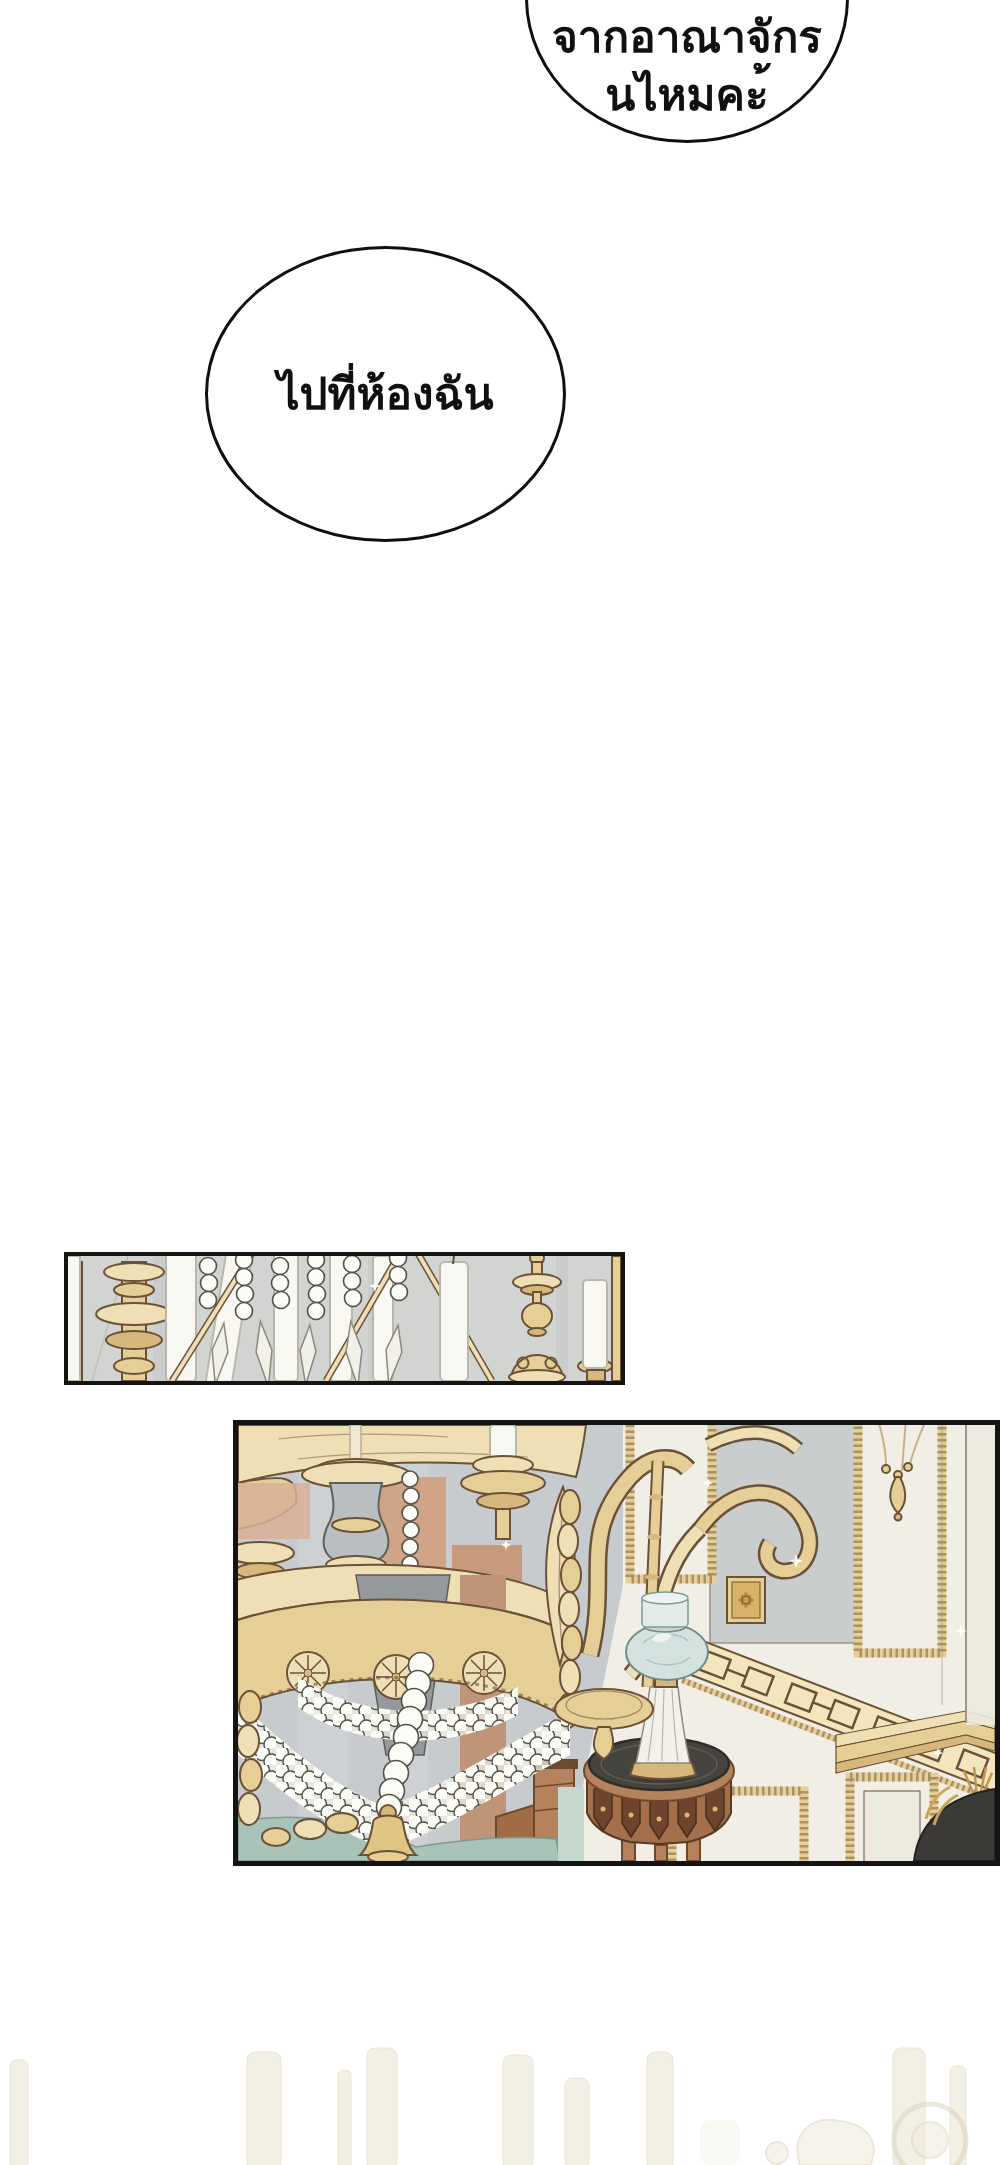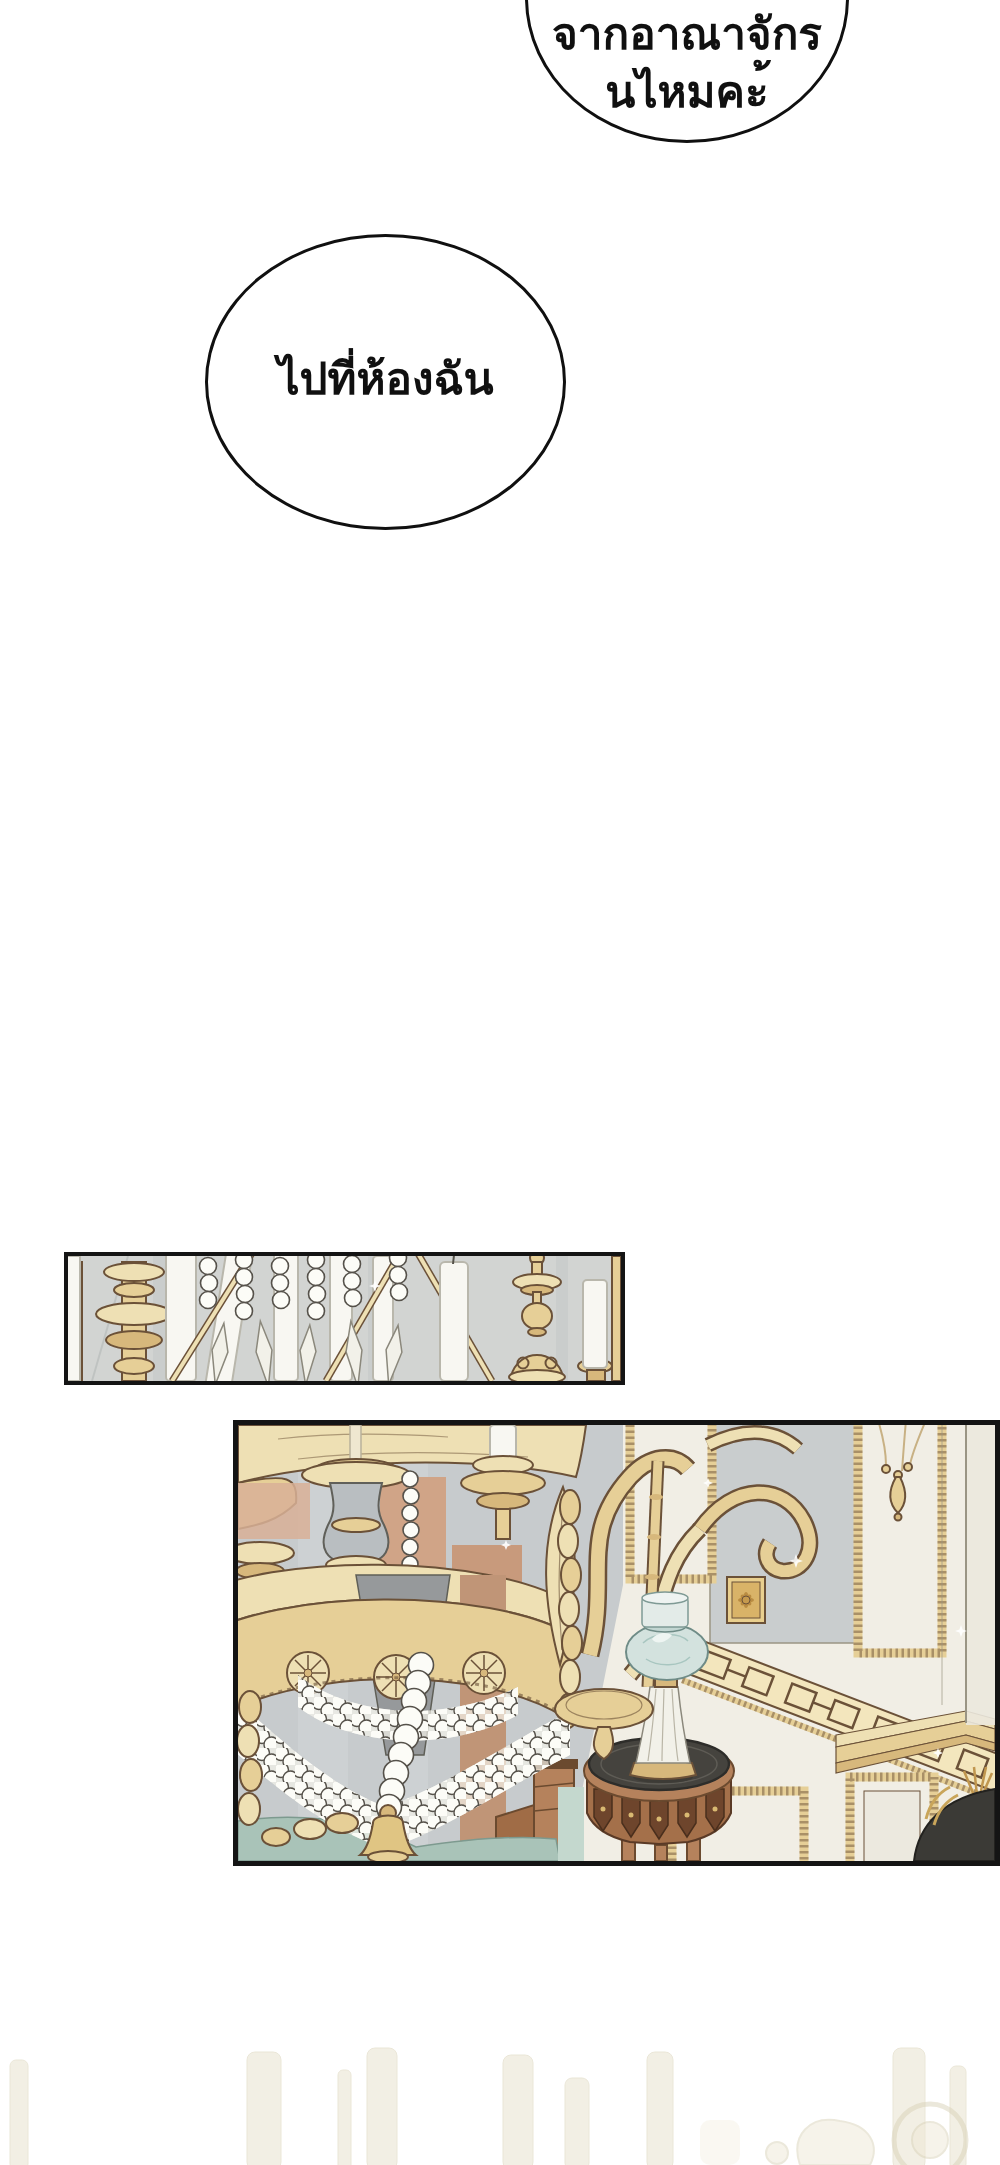--- a/index.html
+++ b/index.html
@@ -7,26 +7,26 @@
     --goldL:#eee0b4; --gold:#e6cf97; --goldD:#d7b87c; --goldEdge:#6b5138;
     --candle:#f8f7f2; --candleEdge:#b9b7ac; --bead:#fcfcf7; --beadEdge:#55514a;
     --wallCream:#f1eee5; --wallShade:#c9cdce; --wallEdge:#9a9584;
     --wood:#b5825c; --woodD:#6b4a2f; --tableTop:#45433e;
     --glass:#d3e2de; --glassEdge:#6f8c87; --crystal:#f2f1e9;
     --teal:#a9c3b8; --salmon:#d8b096; --shade:#96999b;
     --ghost:#e9e3cf; --ghostEdge:#d9d2b8;
   }
   html,body{margin:0;padding:0;background:var(--paper);}
   .page{position:relative;width:1000px;height:2165px;overflow:hidden;background:var(--paper);
-        font-family:Liberation Mono, monospace;color:var(--ink);}
+        font-family:Liberation Sans, sans-serif;color:var(--ink);}
   .bubble{position:absolute;background:#fff;border:3px solid #101010;border-radius:50%;
           display:flex;flex-direction:column;align-items:center;text-align:center;
           font-weight:bold;font-size:44px;line-height:1.32;color:#101010;z-index:3;}
   .bubble-top{left:525px;top:-147px;width:324px;height:290px;justify-content:flex-end;padding-bottom:16px;box-sizing:border-box;}
-  .bubble-main{left:205px;top:234px;width:355px;height:290px;justify-content:center;}
+  .bubble-main{left:205px;top:246px;width:355px;height:290px;justify-content:center;}
   .panel{position:absolute;border:4px solid var(--ink);background:var(--stripGray);box-sizing:border-box;}
   .panel-strip{left:64px;top:1252px;width:561px;height:133px;}
   .panel-room{left:233px;top:1420px;width:767px;height:446px;border-width:5px;background:var(--panelGray);}
   .panel svg{display:block;width:100%;height:100%;}
   .ghost{position:absolute;left:0;top:2045px;width:1000px;height:120px;}
   
   .gold1{fill:var(--goldL);stroke:var(--goldEdge);stroke-width:2;}
   .gold2{fill:var(--gold);stroke:var(--goldEdge);stroke-width:2;}
   .gold3{fill:var(--goldD);stroke:var(--goldEdge);stroke-width:2;}
   .candleS{fill:var(--candle);stroke:var(--candleEdge);stroke-width:2;}

